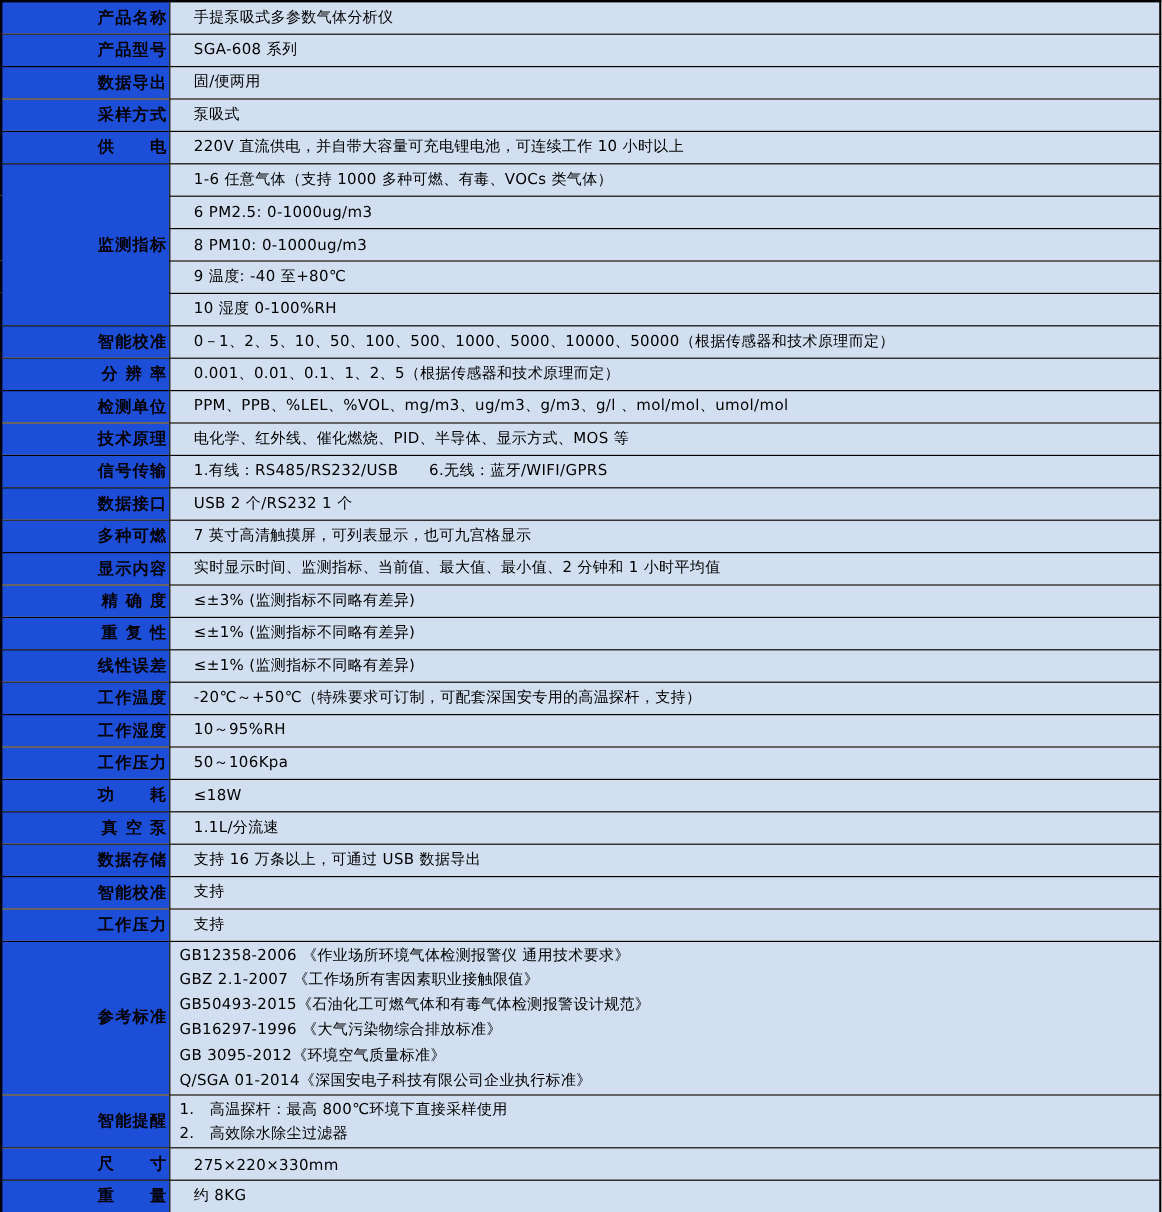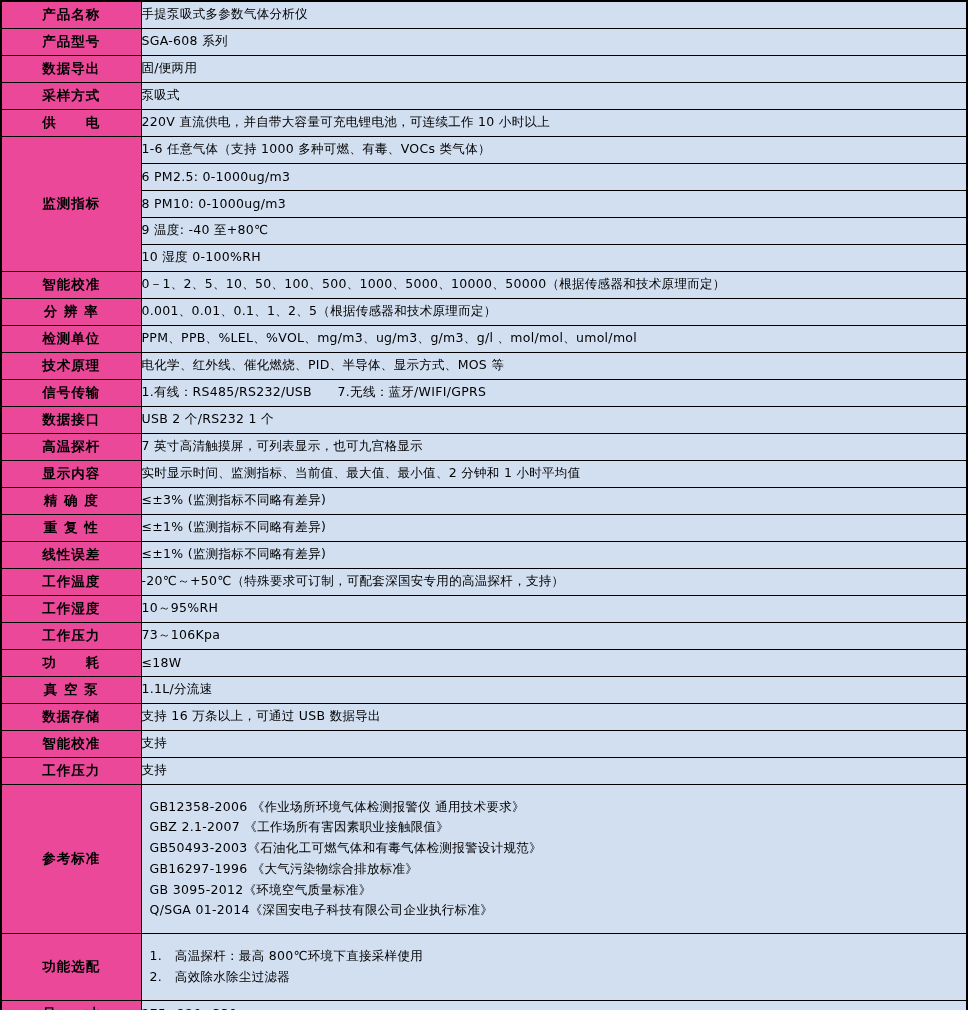--- a/index.html
+++ b/index.html
@@ -17,43 +17,43 @@
     table-layout: fixed;
     border: 2px solid #000000;
   }
   table.spec col.c-label { width: 140px; }
   table.spec td {
     border: 1px solid #000000;
     color: #000000;
     overflow: hidden;
   }
   td.label-cell {
-    background: #ec4899;
+    background: #1d4ed8;
     font-weight: bold;
     font-size: 13.5px;
-    text-align: center;
+    text-align: right;
     vertical-align: middle;
     letter-spacing: 1px;
     white-space: pre;
   }
   td.value-cell {
     background: #D2DFF1;
     font-size: 12.5px;
     text-align: left;
     vertical-align: middle;
-    padding: 0 0;
+    padding: 0 20px;
     letter-spacing: 0.3px;
     white-space: nowrap;
   }
   tr.row-simple { height: 27px; }
   tr.row-group  { height: 27px; }
   tr.row-standards { height: 128px; }
   tr.row-options   { height: 41px; }
   td.multiline {
-    padding: 12px 8px;
+    padding: 1px 8px;
     vertical-align: middle;
   }
   td.multiline .line {
     line-height: 20.8px;
     white-space: nowrap;
   }
 </style>
 </head>
 <body>
 
@@ -111,28 +111,28 @@
         <tr class="row-simple">
           <td class="label-cell">检测单位</td>
           <td class="value-cell">PPM、PPB、%LEL、%VOL、mg/m3、ug/m3、g/m3、g/l 、mol/mol、umol/mol</td>
         </tr>
         <tr class="row-simple">
           <td class="label-cell">技术原理</td>
           <td class="value-cell">电化学、红外线、催化燃烧、PID、半导体、显示方式、MOS 等</td>
         </tr>
         <tr class="row-simple">
           <td class="label-cell">信号传输</td>
-          <td class="value-cell">1.有线：RS485/RS232/USB　　7.无线：蓝牙/WIFI/GPRS</td>
+          <td class="value-cell">1.有线：RS485/RS232/USB　　6.无线：蓝牙/WIFI/GPRS</td>
         </tr>
         <tr class="row-simple">
           <td class="label-cell">数据接口</td>
           <td class="value-cell">USB 2 个/RS232 1 个</td>
         </tr>
         <tr class="row-simple">
-          <td class="label-cell">高温探杆</td>
+          <td class="label-cell">多种可燃</td>
           <td class="value-cell">7 英寸高清触摸屏，可列表显示，也可九宫格显示</td>
         </tr>
         <tr class="row-simple">
           <td class="label-cell">显示内容</td>
           <td class="value-cell">实时显示时间、监测指标、当前值、最大值、最小值、2 分钟和 1 小时平均值</td>
         </tr>
         <tr class="row-simple">
           <td class="label-cell">精 确 度</td>
           <td class="value-cell">≤±3% (监测指标不同略有差异)</td>
         </tr>
@@ -147,21 +147,21 @@
         <tr class="row-simple">
           <td class="label-cell">工作温度</td>
           <td class="value-cell">-20℃～+50℃（特殊要求可订制，可配套深国安专用的高温探杆，支持）</td>
         </tr>
         <tr class="row-simple">
           <td class="label-cell">工作湿度</td>
           <td class="value-cell">10～95%RH</td>
         </tr>
         <tr class="row-simple">
           <td class="label-cell">工作压力</td>
-          <td class="value-cell">73～106Kpa</td>
+          <td class="value-cell">50～106Kpa</td>
         </tr>
         <tr class="row-simple">
           <td class="label-cell">功　　耗</td>
           <td class="value-cell">≤18W</td>
         </tr>
         <tr class="row-simple">
           <td class="label-cell">真 空 泵</td>
           <td class="value-cell">1.1L/分流速</td>
         </tr>
         <tr class="row-simple">
@@ -174,28 +174,28 @@
         </tr>
         <tr class="row-simple">
           <td class="label-cell">工作压力</td>
           <td class="value-cell">支持</td>
         </tr>
         <tr class="row-standards">
           <td class="label-cell">参考标准</td>
           <td class="value-cell multiline">
             <div class="line">GB12358-2006 《作业场所环境气体检测报警仪 通用技术要求》</div>
             <div class="line">GBZ 2.1-2007 《工作场所有害因素职业接触限值》</div>
-            <div class="line">GB50493-2003《石油化工可燃气体和有毒气体检测报警设计规范》</div>
+            <div class="line">GB50493-2015《石油化工可燃气体和有毒气体检测报警设计规范》</div>
             <div class="line">GB16297-1996 《大气污染物综合排放标准》</div>
             <div class="line">GB 3095-2012《环境空气质量标准》</div>
             <div class="line">Q/SGA 01-2014《深国安电子科技有限公司企业执行标准》</div>
           </td>
         </tr>
         <tr class="row-options">
-          <td class="label-cell">功能选配</td>
+          <td class="label-cell">智能提醒</td>
           <td class="value-cell multiline">
             <div class="line">1.　高温探杆：最高 800℃环境下直接采样使用</div>
             <div class="line">2.　高效除水除尘过滤器</div>
           </td>
         </tr>
         <tr class="row-simple">
           <td class="label-cell">尺　　寸</td>
           <td class="value-cell">275×220×330mm</td>
         </tr>
         <tr class="row-simple">

